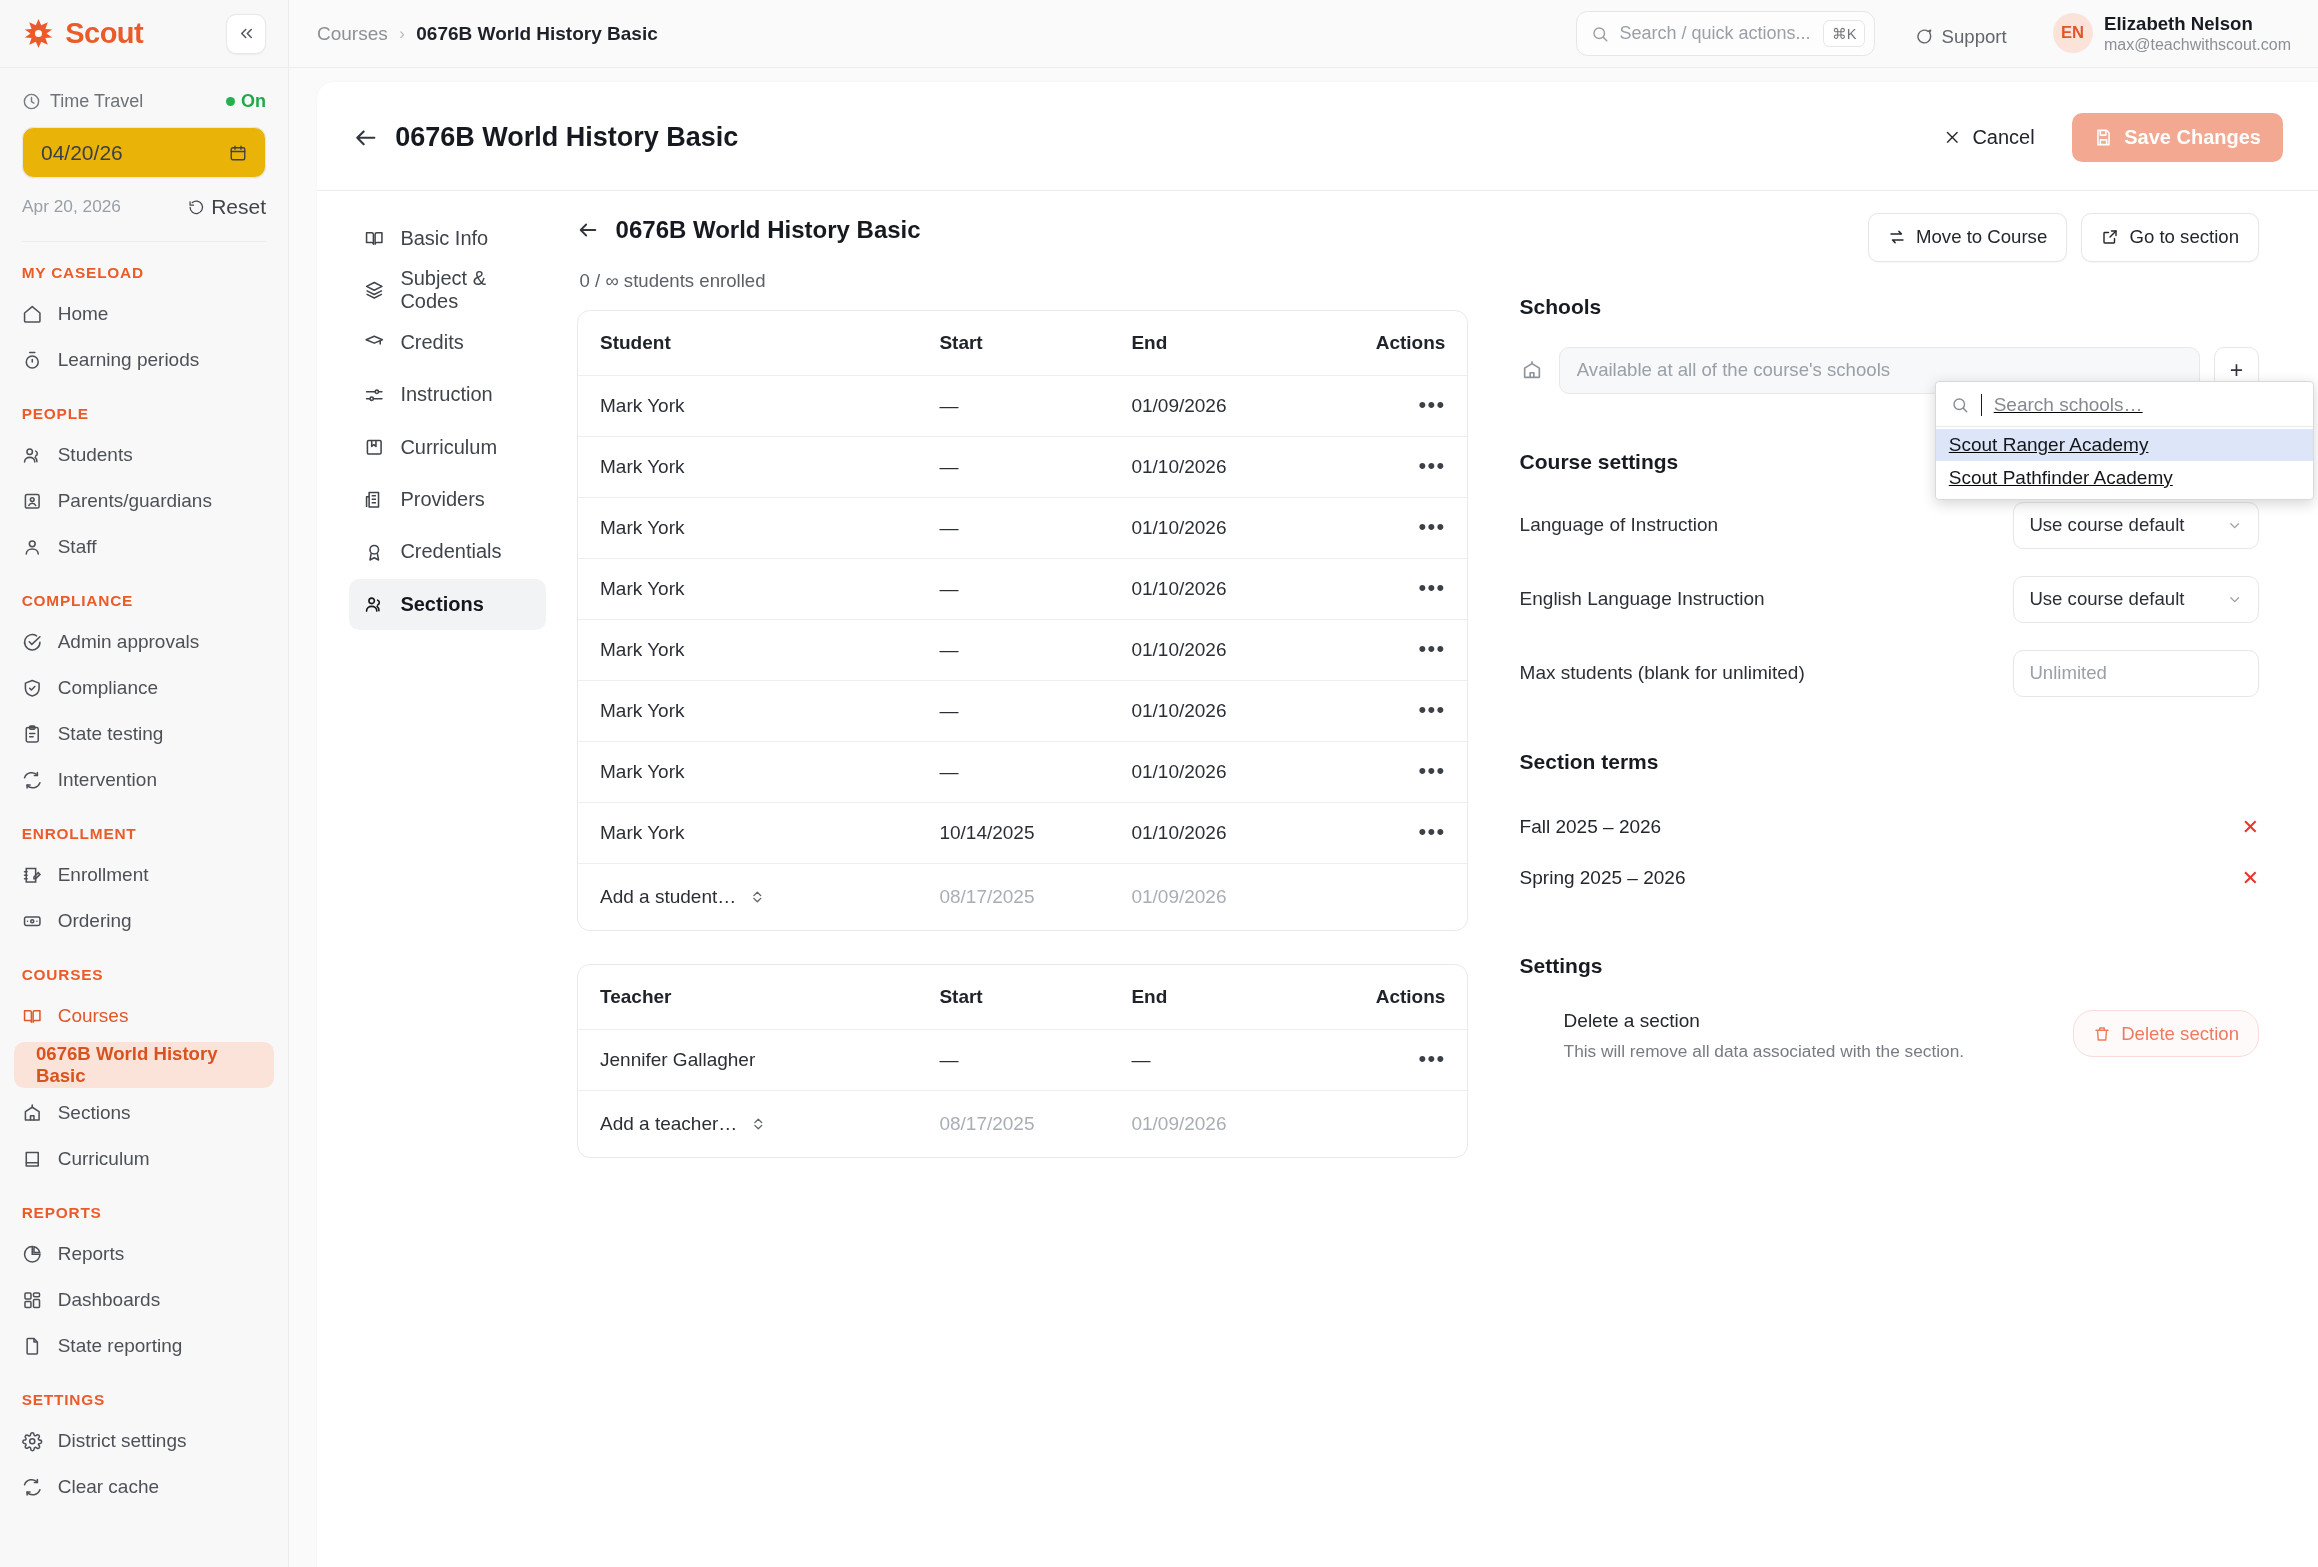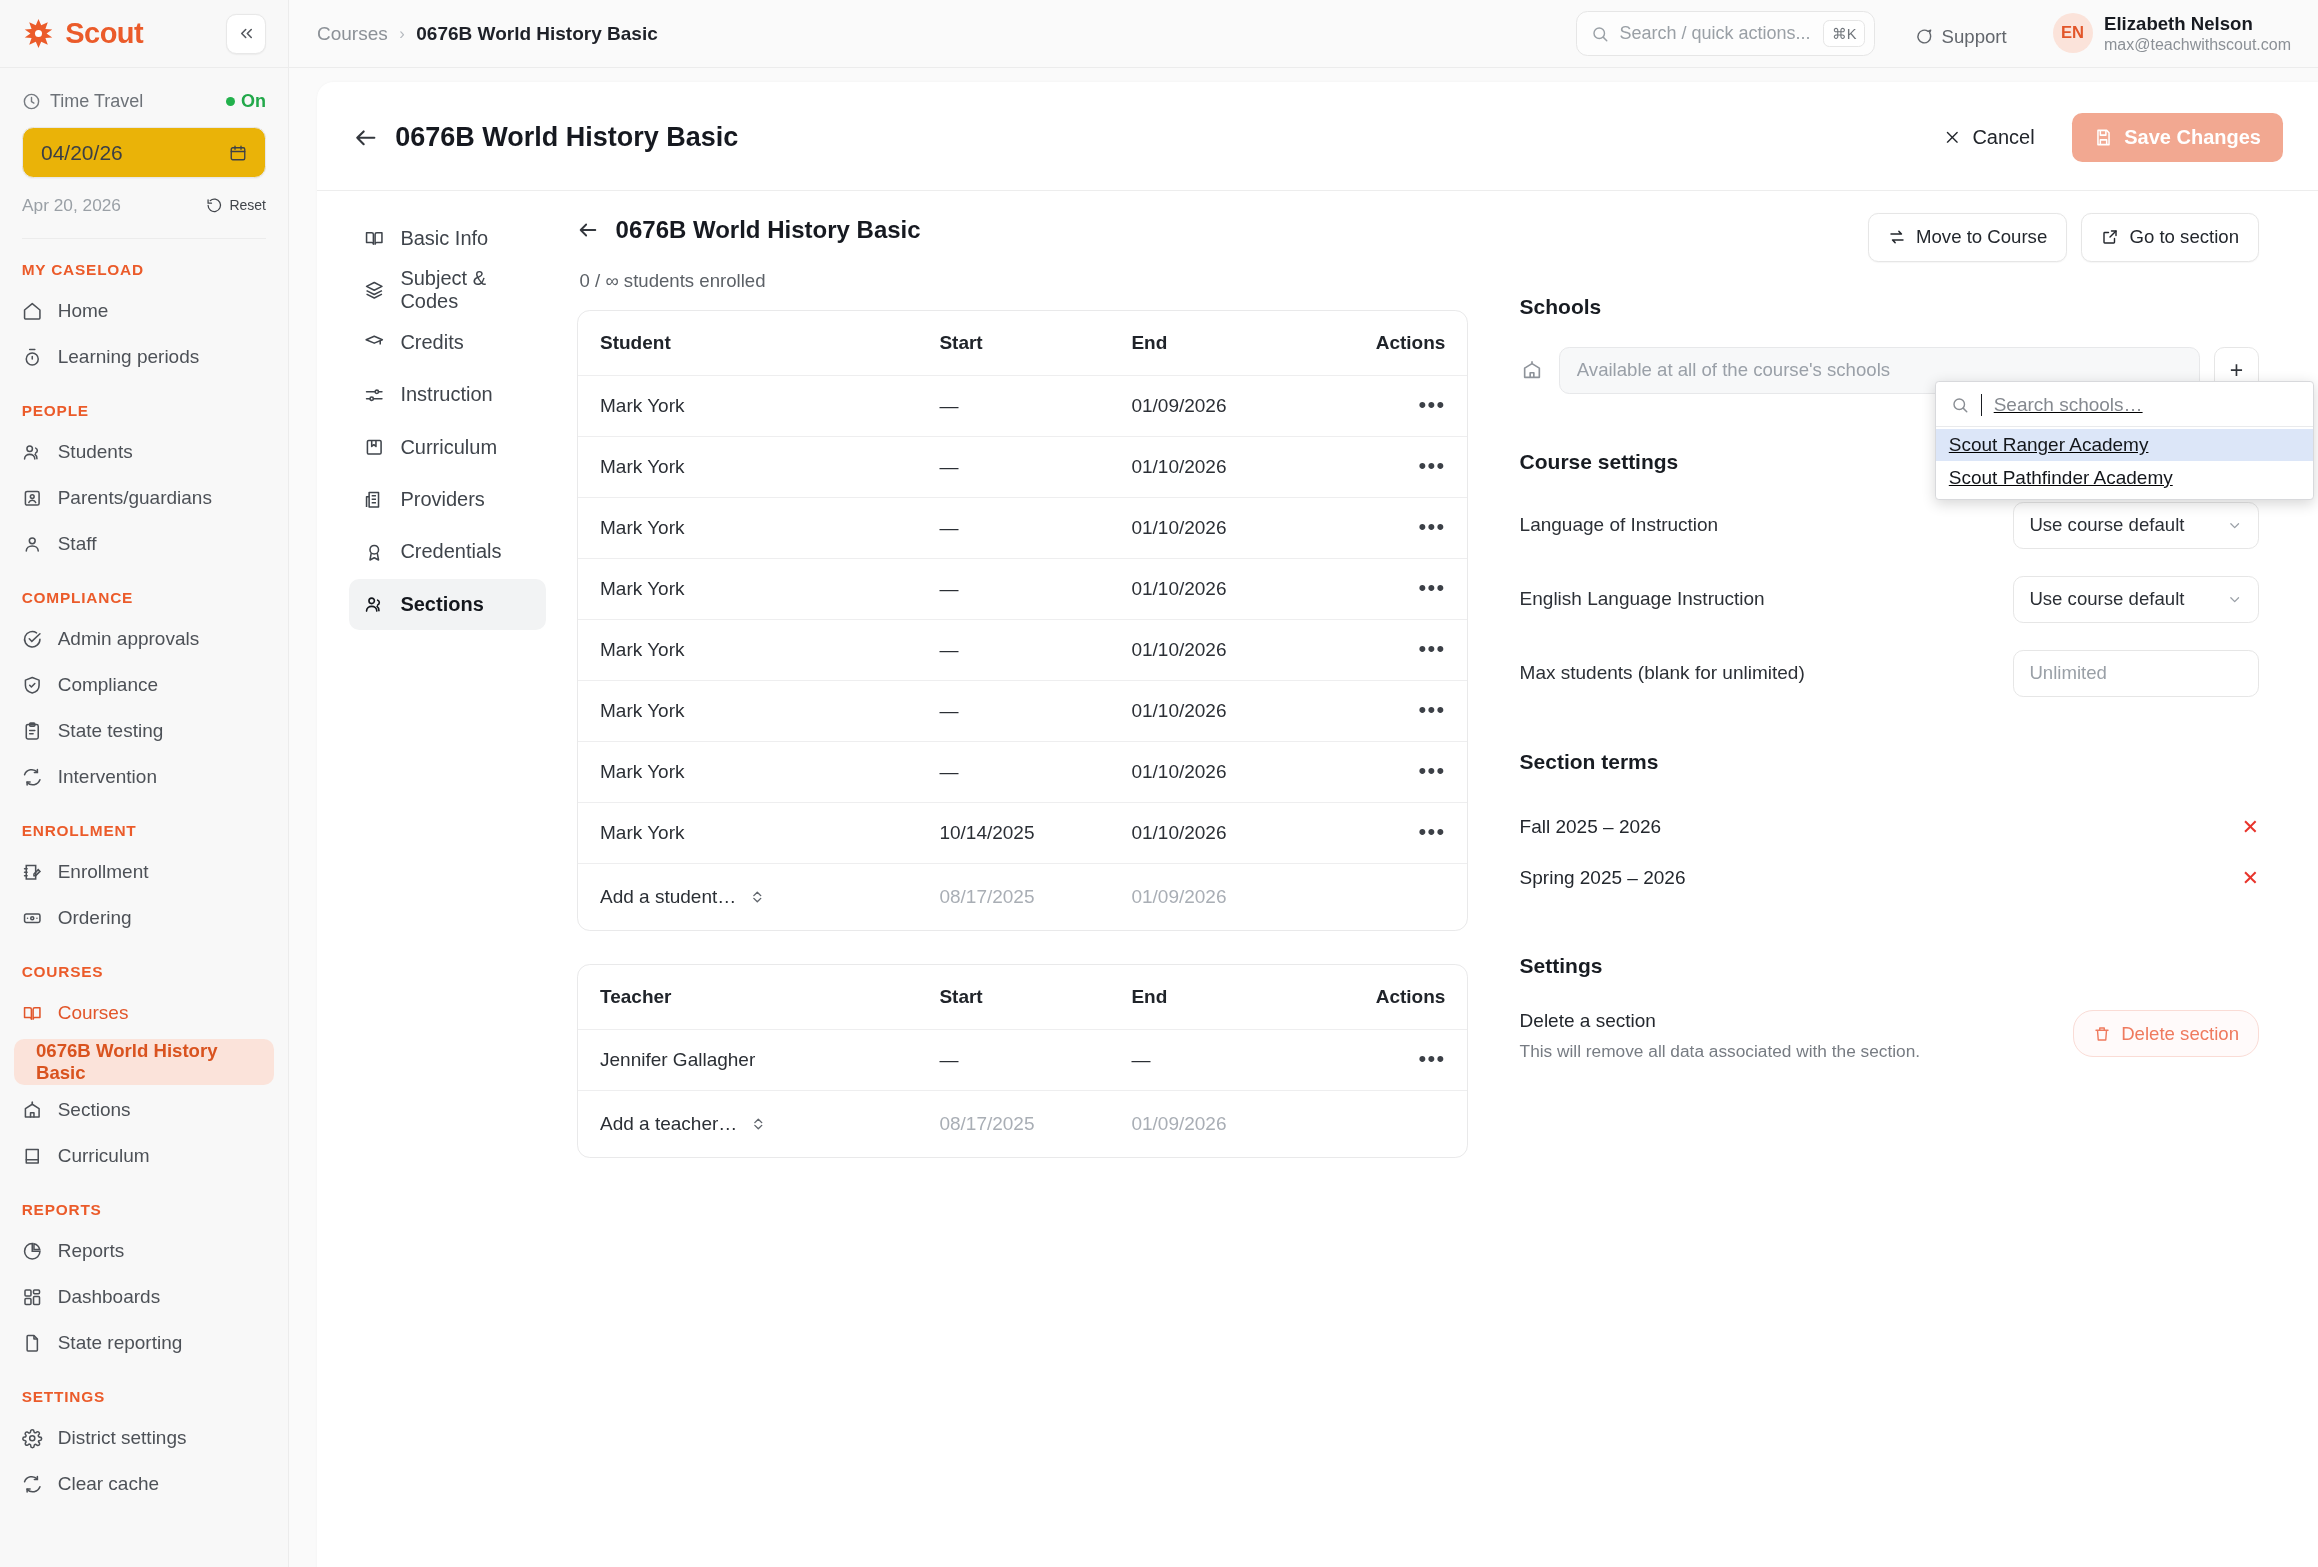--- a/index.html
+++ b/index.html
@@ -48,21 +48,21 @@
   .tt-on { font-size: 18px; color: #22a84a; font-weight: bold; }
   .tt-input {
     margin-top: 15.4px; height: 51px; border-radius: 11.5px;
     background: #eab308; border: 1.3px solid #e8e8e8;
     display: flex; align-items: center; padding: 0 18px; gap: 6.4px;
     box-shadow: 0 0.6px 1.3px rgba(0,0,0,.04);
   }
   .tt-date { flex: 1; font-size: 21px; color: #3b3f46; }
   .tt-foot { display: flex; align-items: center; margin-top: 16.6px; }
   .tt-sub { font-size: 17.3px; color: #9aa0a6; flex: 1; }
-  .tt-reset { display: flex; align-items: center; gap: 6.4px; font-size: 14px; color: #41454b; cursor: pointer; }
+  .tt-reset { display: flex; align-items: center; gap: 6.4px; font-size: 21px; color: #41454b; cursor: pointer; }
   .tt-rule { margin: 22px 0 0 0; height: 1.3px; background: #ececec; }
 
   .nav { flex: 1; padding: 0 14px; overflow: hidden; }
   .nav-group-title {
     font-size: 15.4px; font-weight: bold; letter-spacing: 0.8px;
     color: #eb5b2a; padding: 22px 7.7px 9px 7.7px;
   }
   .nav-item {
     display: flex; align-items: center; gap: 14px;
     height: 46px; padding: 0 7.7px; border-radius: 9px;
@@ -202,21 +202,21 @@
   }
   .sel .v { flex: 1; }
   .sel .cv { color: #9aa0a7; font-size: 15.4px; }
   .sel.ph .v { color: #9aa0a7; }
 
   .term-row { display: flex; align-items: center; height: 51px; }
   .term-name { flex: 1; font-size: 19px; color: #23272d; }
   .term-x { font-size: 20.5px; color: #e8342b; cursor: pointer; line-height: 1; }
 
   .del-row { display: flex; align-items: flex-start; margin-top: 3.8px; }
-  .del-texts { flex: 1; }
+  .del-texts { flex: 1; margin-left: 44px; }
   .del-t1 { font-size: 19px; color: #23272d; margin-bottom: 9px; }
   .del-t2 { font-size: 17.3px; color: #777c83; }
   .del-btn {
     display: flex; align-items: center; gap: 10.2px;
     border: 1.3px solid #fadcd6; background: #fffafa; border-radius: 20px;
     padding: 11.5px 19px; font-size: 18.6px; color: #ef7a5e; cursor: pointer;
   }
 
   
   .dd {

